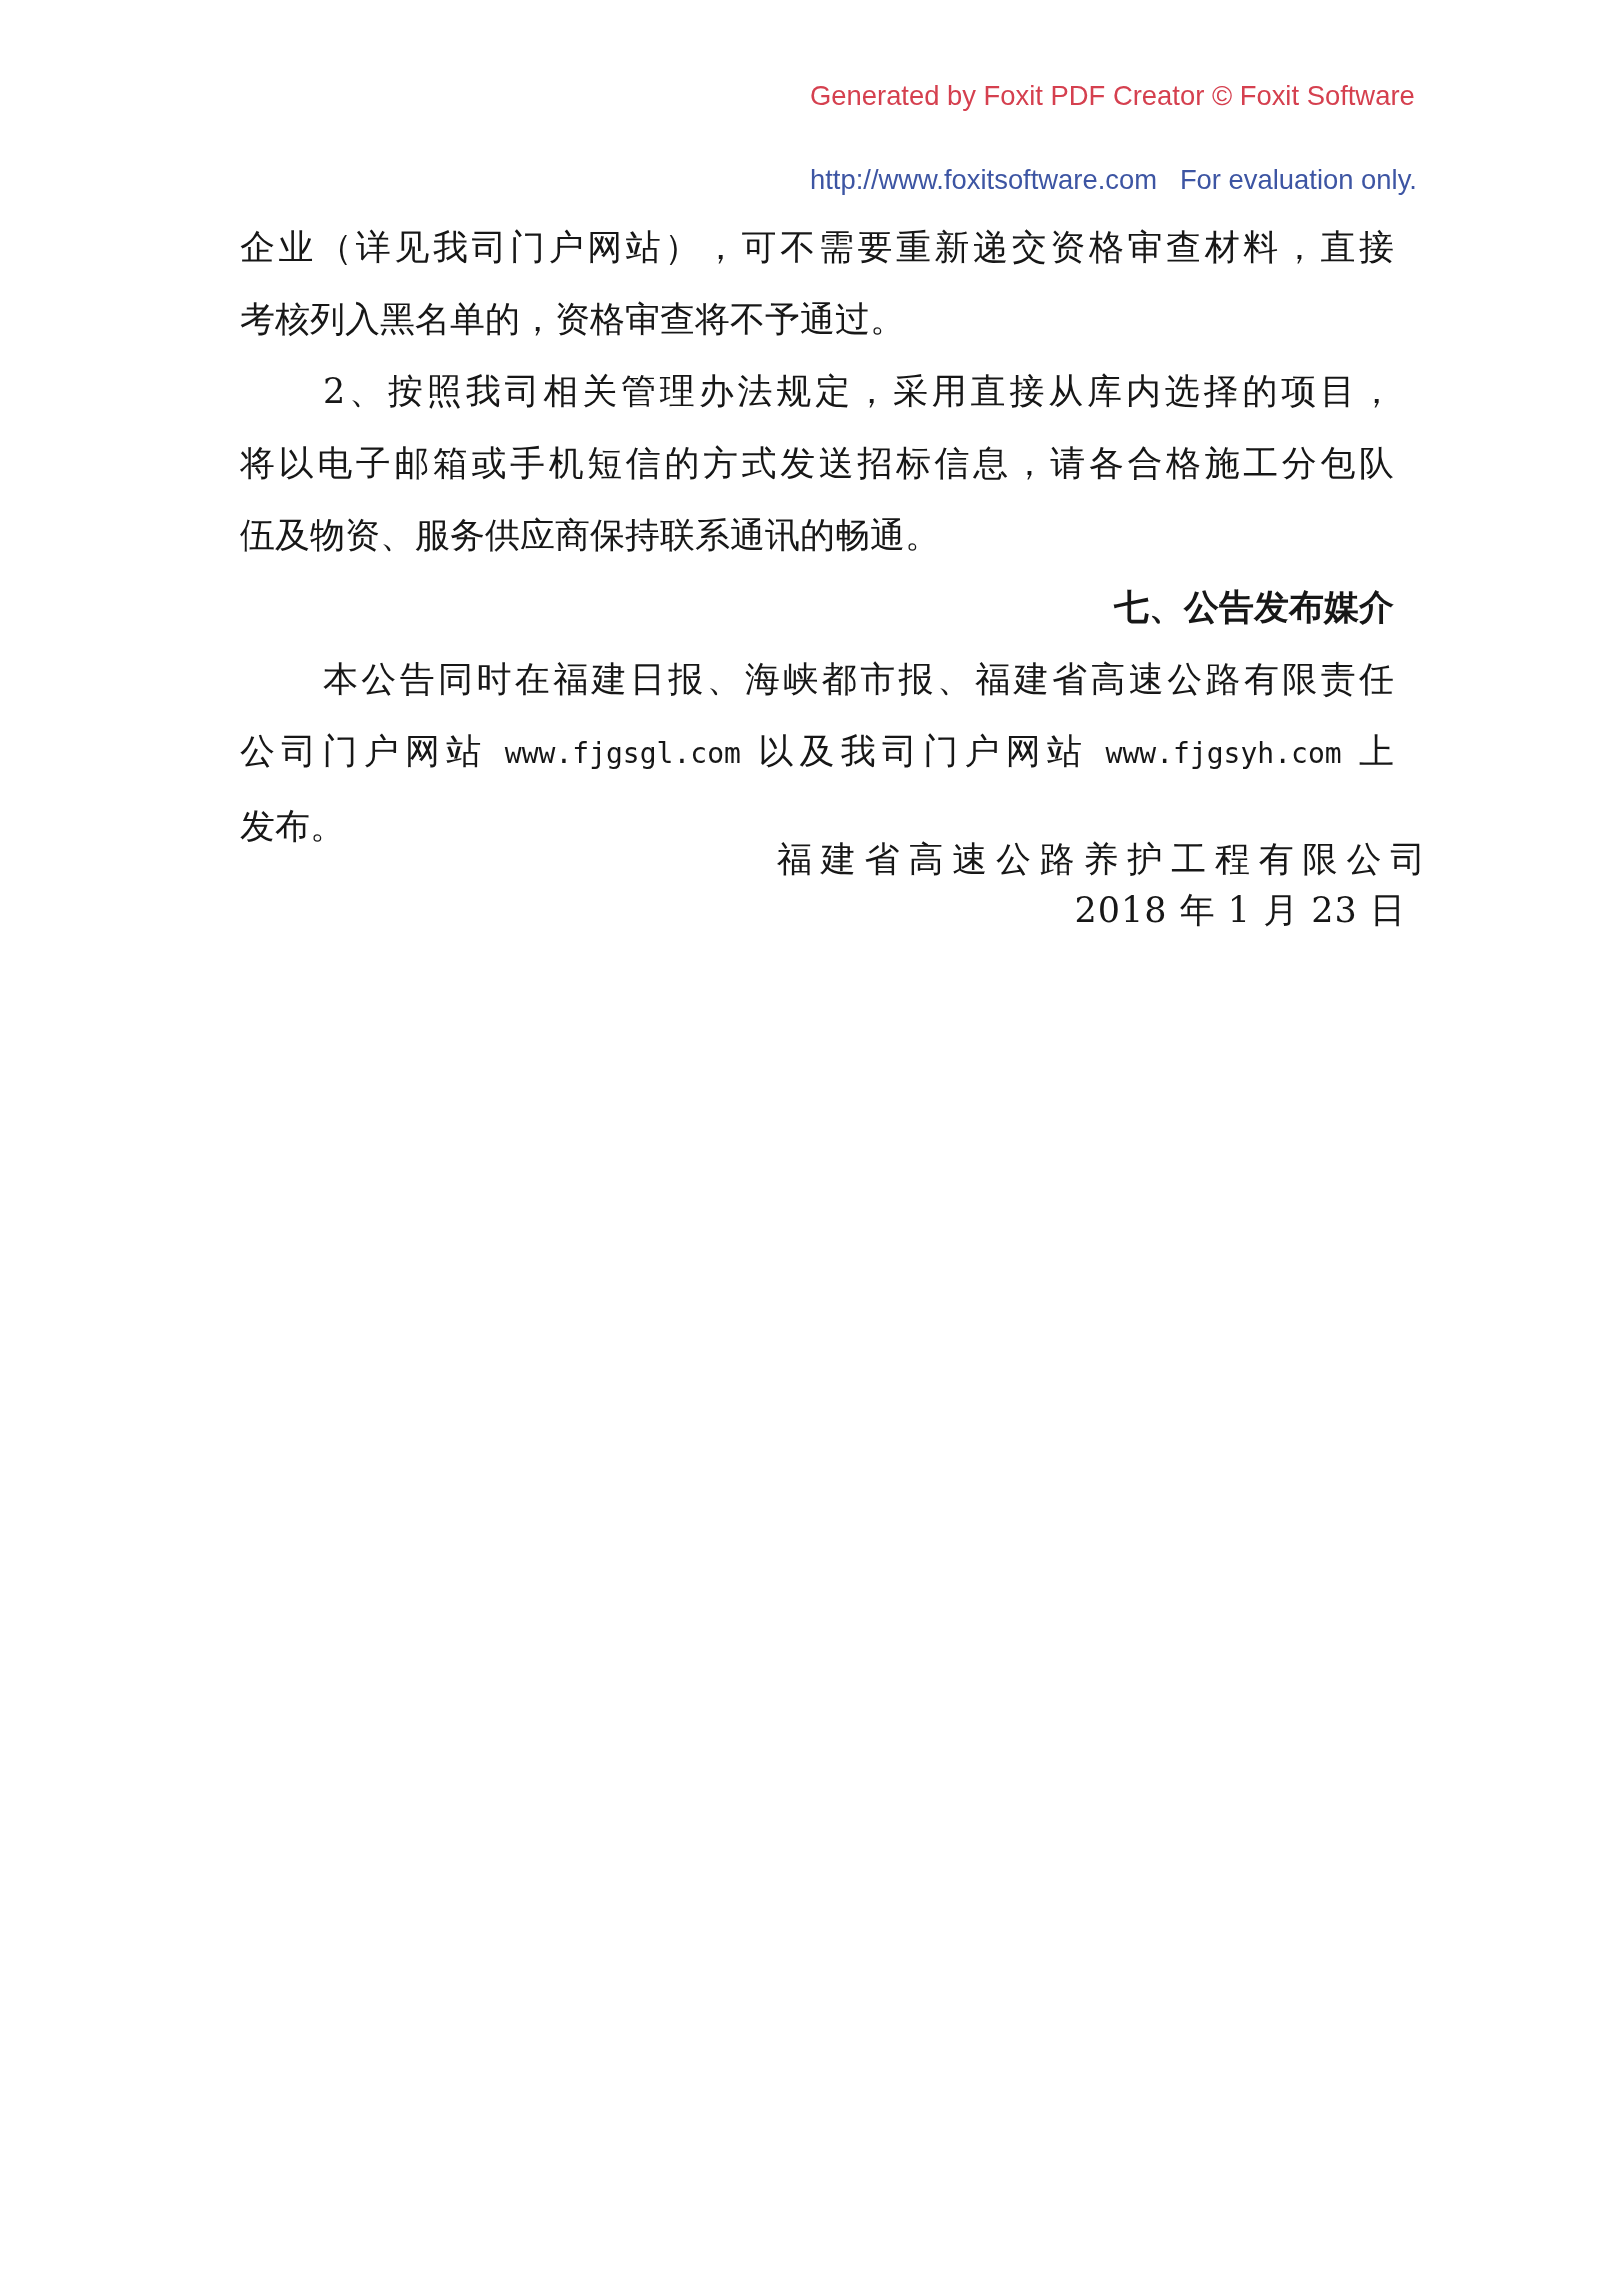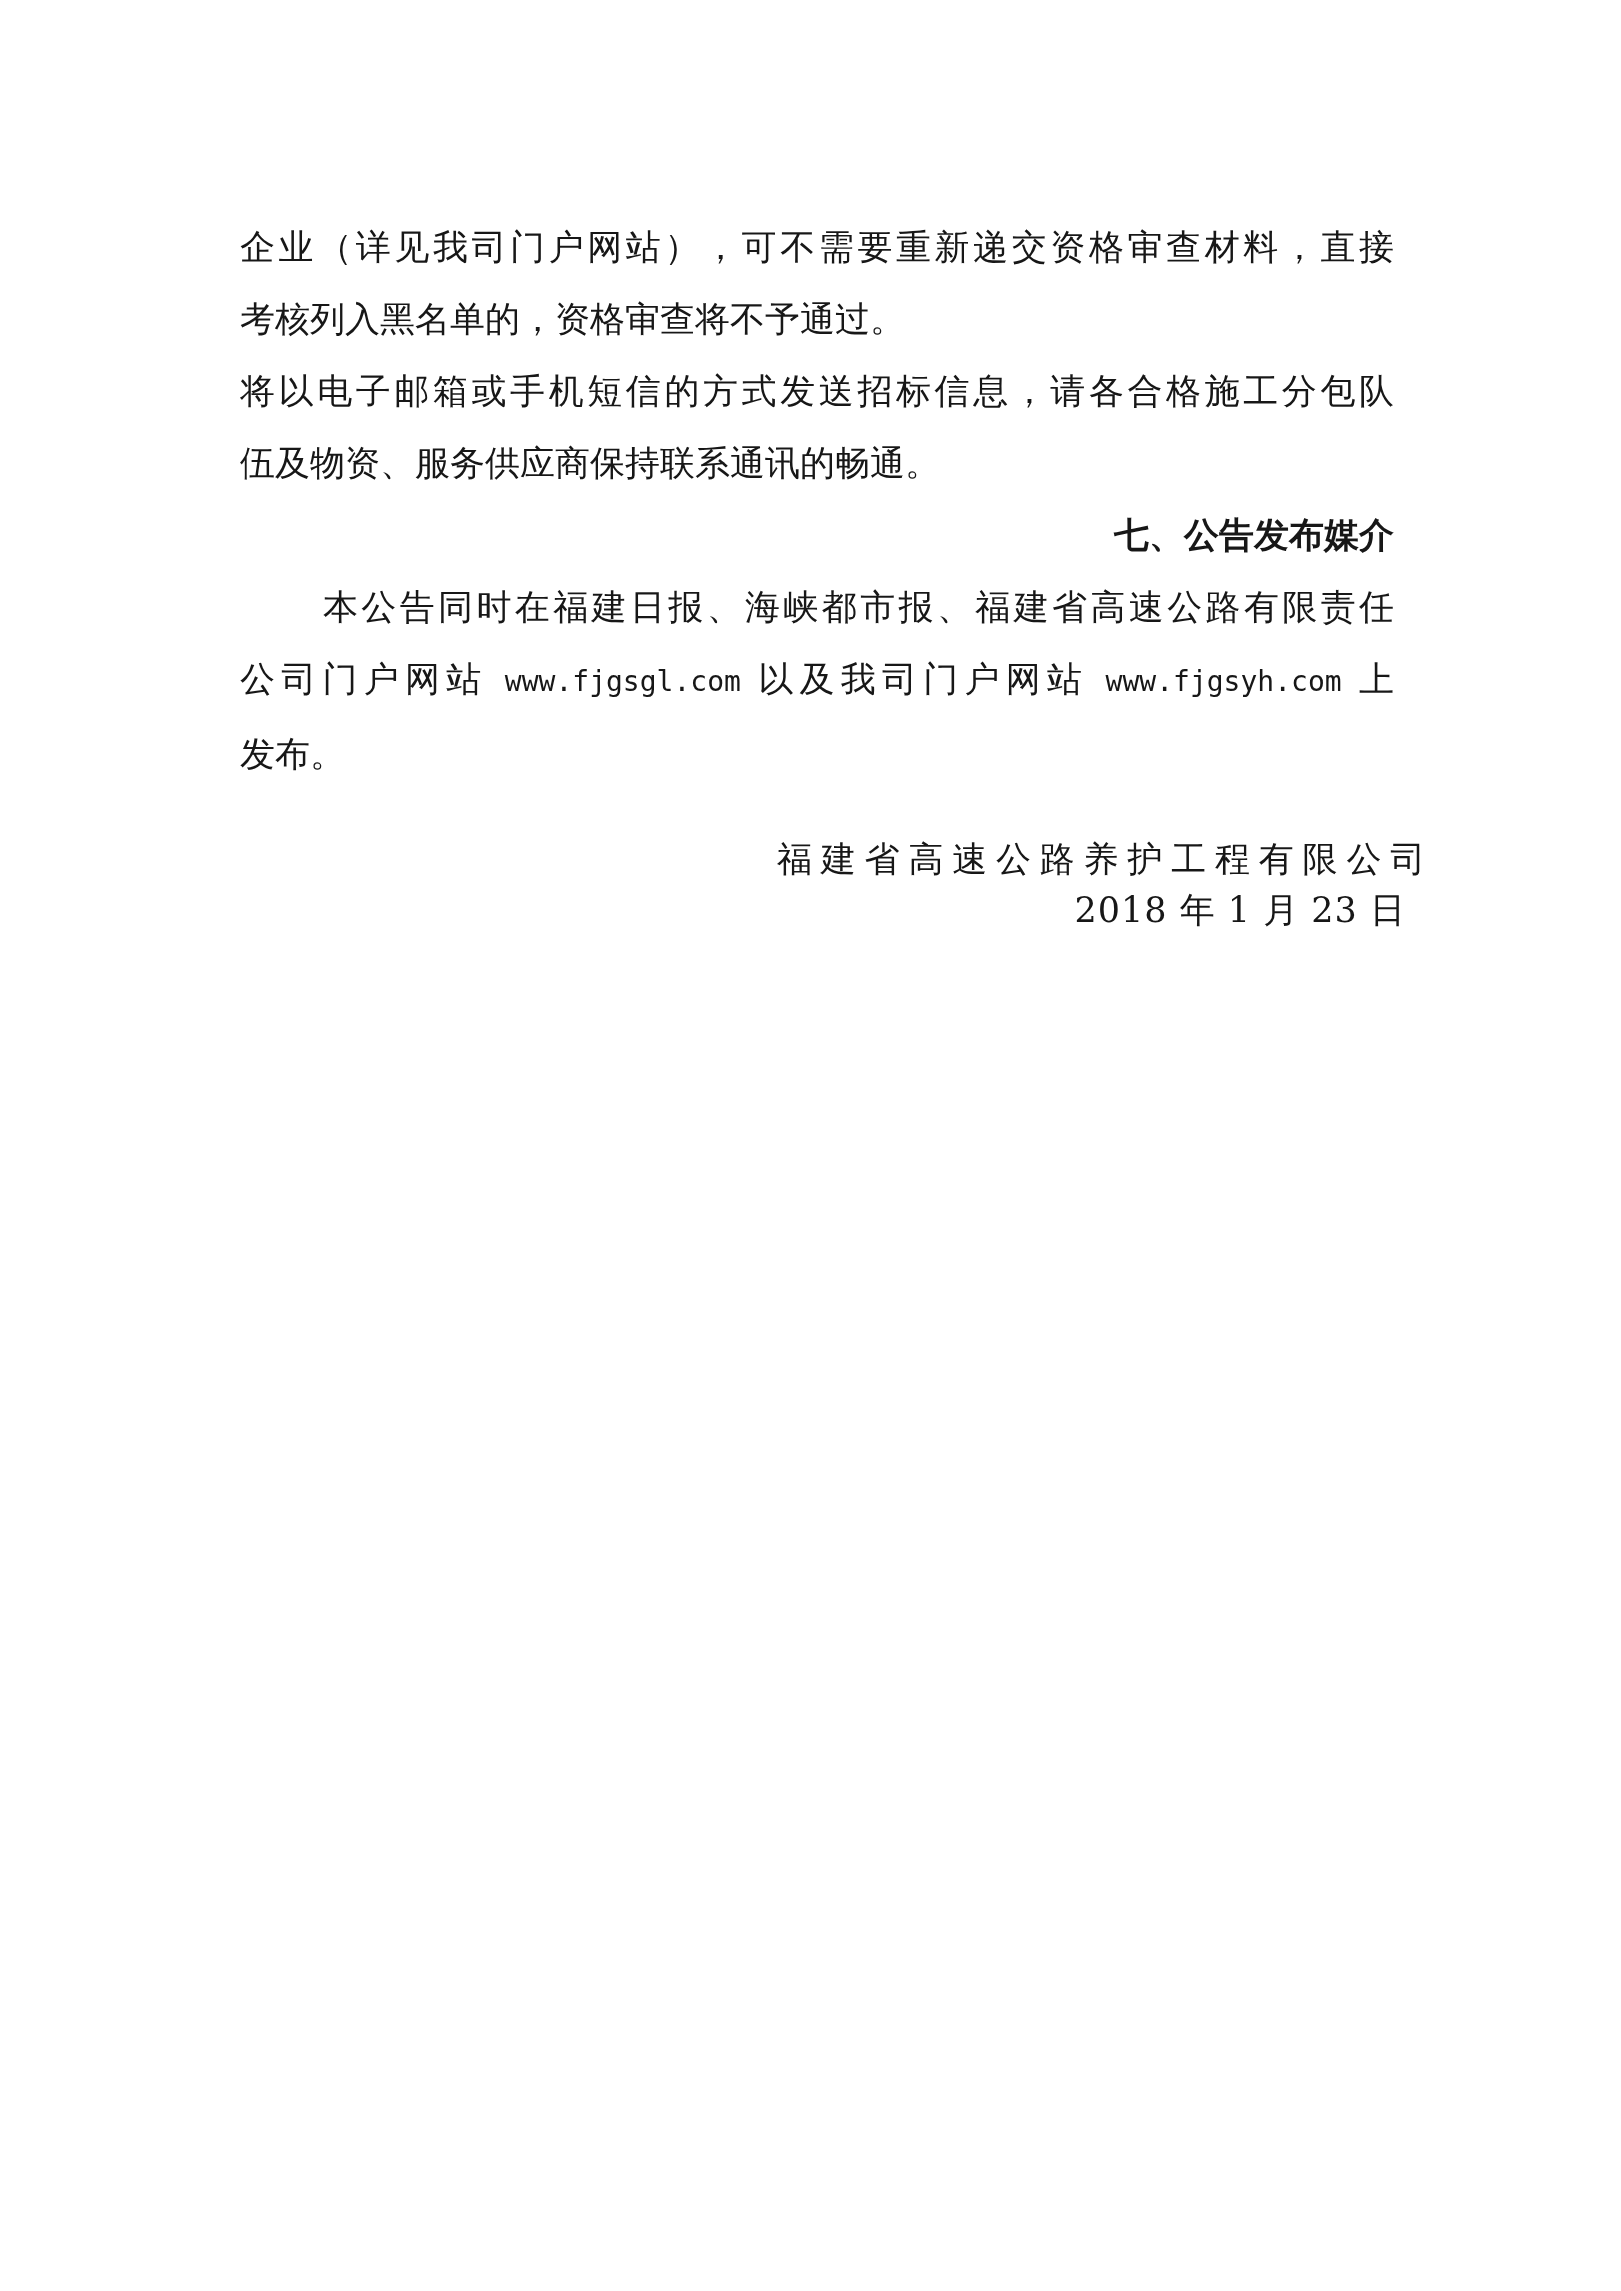--- a/index.html
+++ b/index.html
@@ -75,24 +75,29 @@
     text-align: right;
     letter-spacing: 1px;
     white-space: pre;
   }
 </style>
 </head>
 <body>
 
 <div class="page">
 
+  <div class="watermark">
+    <div class="wm-line1">Generated by Foxit PDF Creator © Foxit Software</div>
+    <div class="wm-line2">http://www.foxitsoftware.com   For evaluation only.</div>
+  </div>
 
   <div class="doc-body">
     <div class="ln justify">企业（详见我司门户网站），可不需要重新递交资格审查材料，直接</div>
     <div class="ln">考核列入黑名单的，资格审查将不予通过。</div>
+    <div class="ln justify indent">2、按照我司相关管理办法规定，采用直接从库内选择的项目，</div>
     <div class="ln justify">将以电子邮箱或手机短信的方式发送招标信息，请各合格施工分包队</div>
     <div class="ln">伍及物资、服务供应商保持联系通讯的畅通。</div>
     <div class="ln indent bold">七、公告发布媒介</div>
     <div class="ln justify indent">本公告同时在福建日报、海峡都市报、福建省高速公路有限责任</div>
     <div class="ln justify"><span>公司门户网站 </span><span class="url">www.fjgsgl.com</span><span> 以及我司门户网站 </span><span class="url">www.fjgsyh.com</span><span> 上</span></div>
     <div class="ln">发布。</div>
   </div>
 
   <div class="signature">
     <div class="sig-company">福建省高速公路养护工程有限公司</div>

